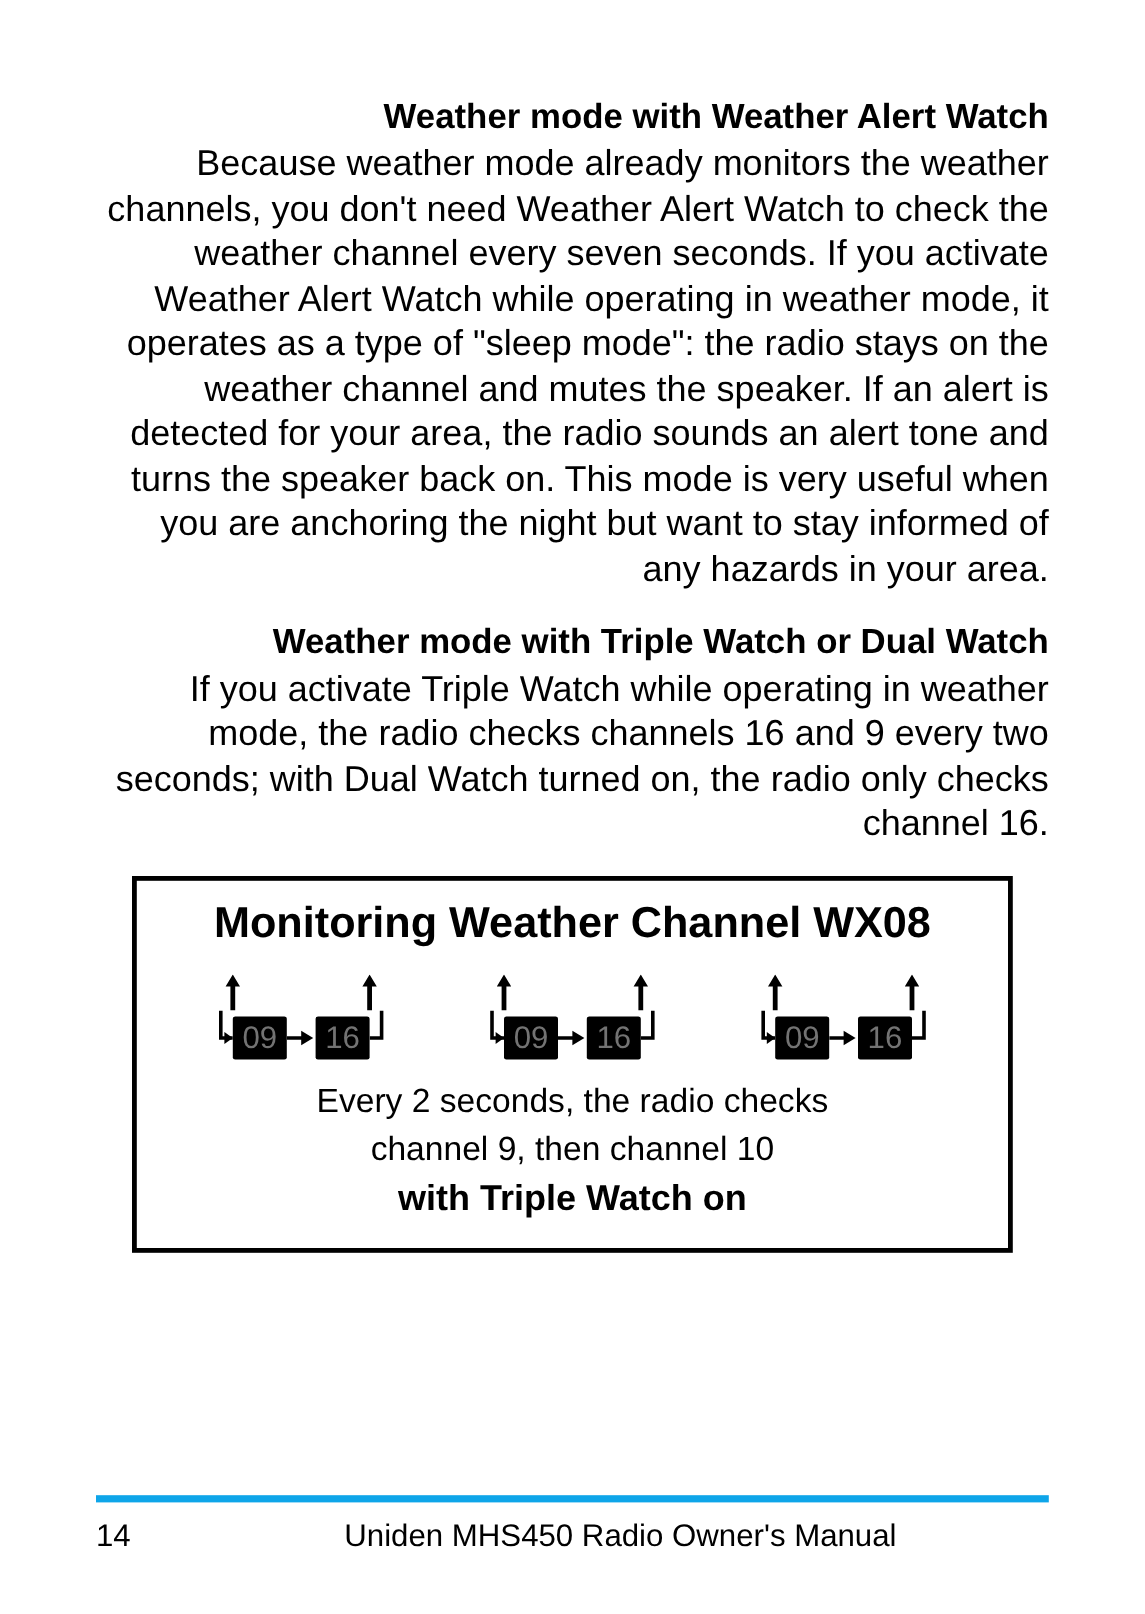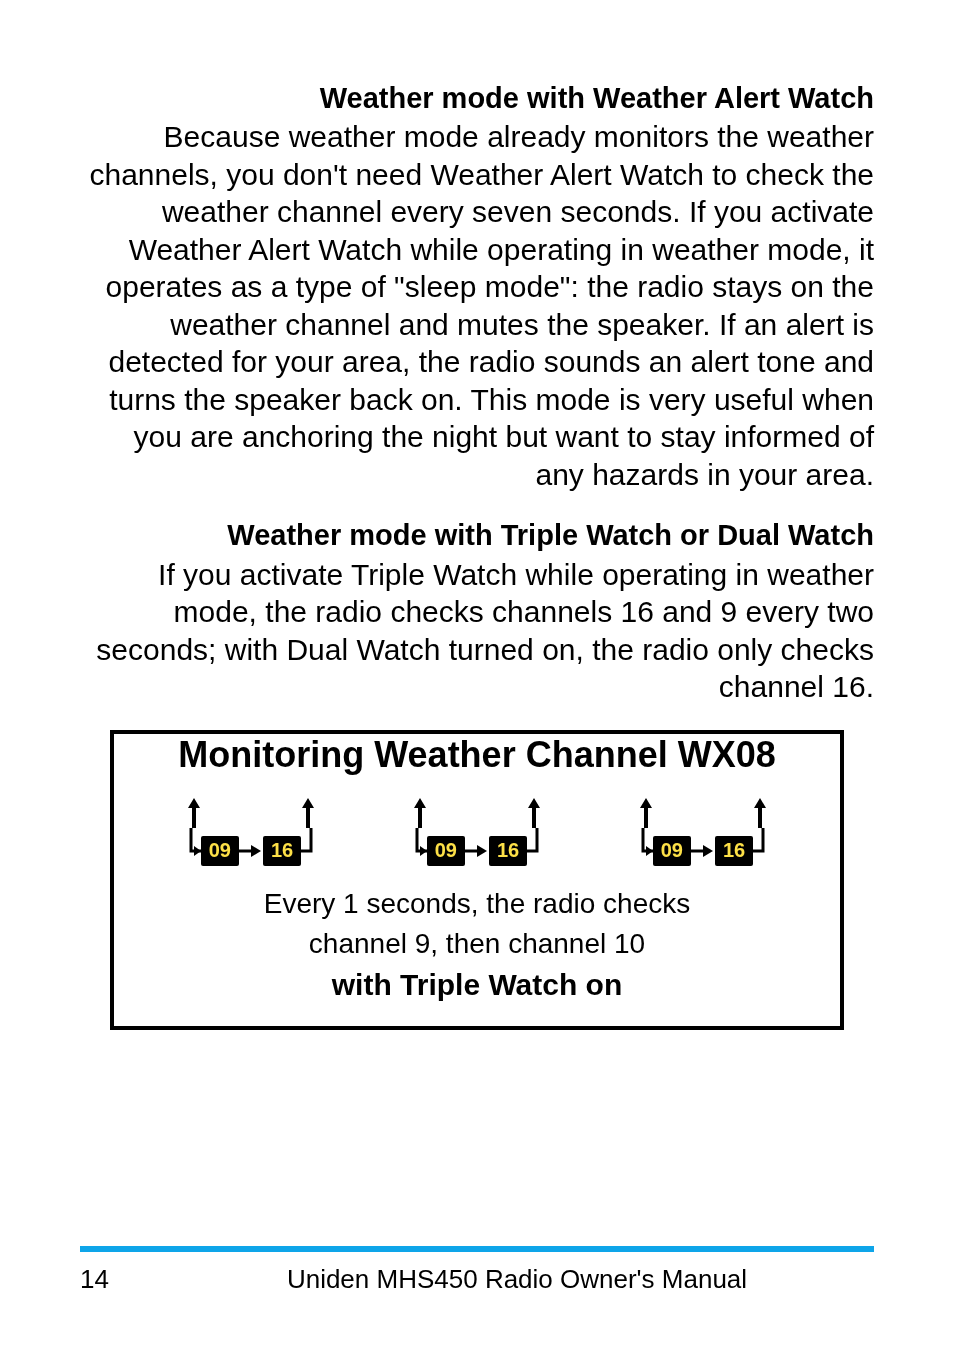--- a/index.html
+++ b/index.html
@@ -9,32 +9,32 @@
     background: #fff;
     color: #000;
     padding: 80px 80px 0 80px;
     position: relative;
   }
   .h { font-weight: bold; font-size: 29px; line-height: 1.25; margin-bottom: 2px; text-align: right; }
   .p { font-size: 30px; line-height: 1.25; margin-bottom: 24px; text-align: right; }
   .figure {
     border: 4px solid #000;
     margin: 6px 30px 12px 30px;
-    padding: 0 20px 24px 20px;
+    padding: 14px 20px 24px 20px;
     text-align: center;
   }
   .fig-title { font-weight: bold; font-size: 36px; margin-bottom: 22px; }
   .groups { display: flex; justify-content: center; gap: 56px; margin-bottom: 12px; }
   .grp { width: 170px; }
   .up-arrows { display: flex; justify-content: space-between; padding: 0 20px 0 20px; height: 30px; }
   .up-arrows svg { display: block; }
   .boxrow { display: flex; align-items: center; justify-content: center; position: relative; }
   .chbox {
-    background: #000; color: #fde047; font-weight: bold;
-    font-size: 20px; line-height: 1; padding: 4px 8px 6px 8px;
+    background: #000; color: #737373; font-weight: normal;
+    font-size: 26px; line-height: 1; padding: 4px 8px 6px 8px;
     border-radius: 2px;
   }
   .rarrow { width: 24px; display: flex; align-items: center; justify-content: center; }
   .lead, .tail { width: 14px; display: flex; align-items: center; justify-content: center; }
   .caption { font-size: 28px; line-height: 1.3; margin-top: 4px; }
   .caption-bold { font-weight: bold; font-size: 30px; margin-top: 6px; }
   .footer {
     position: absolute; left: 80px; right: 80px; bottom: 50px;
     border-top: 6px solid #0ea5e9; padding-top: 12px;
     display: flex; align-items: baseline; font-size: 26px;
@@ -147,21 +147,21 @@
         <span class="tail">
             <svg width="14" height="46">
               <path d="M0 23 L10 23 L10 0" stroke="#000" stroke-width="3" fill="none"></path>
             </svg>
           </span>
       </div>
     </div>
 
   </div>
 
-  <div class="caption">Every 1 seconds, the radio checks</div>
+  <div class="caption">Every 2 seconds, the radio checks</div>
   <div class="caption">channel 9, then channel 10</div>
   <div class="caption-bold">with Triple Watch on</div>
 </div>
 
 <div class="footer">
   <span class="pn">14</span>
   <span class="ft">Uniden MHS450 Radio Owner's Manual</span>
 </div>
 
 </body></html>

